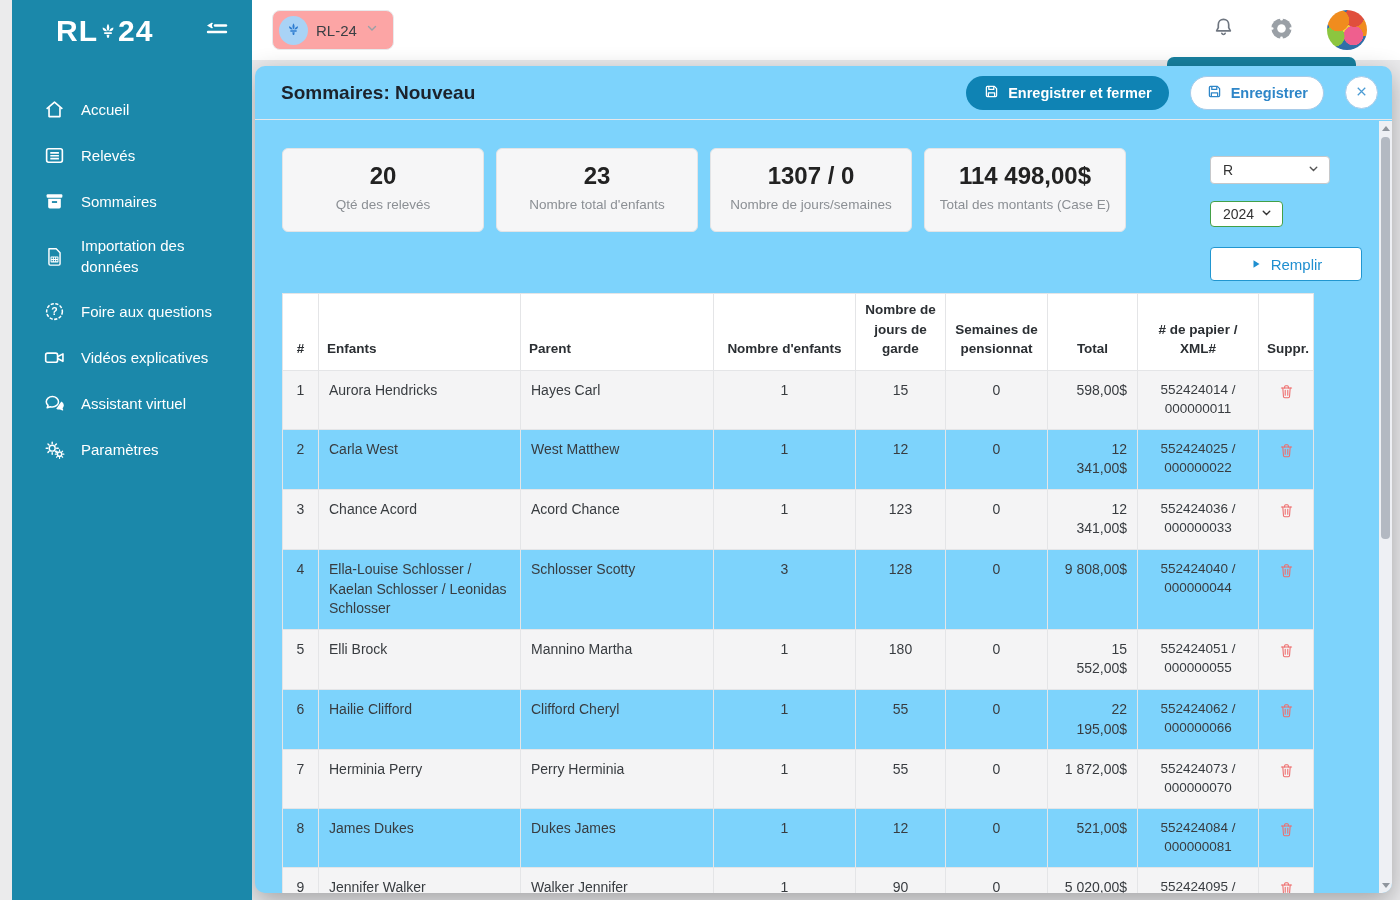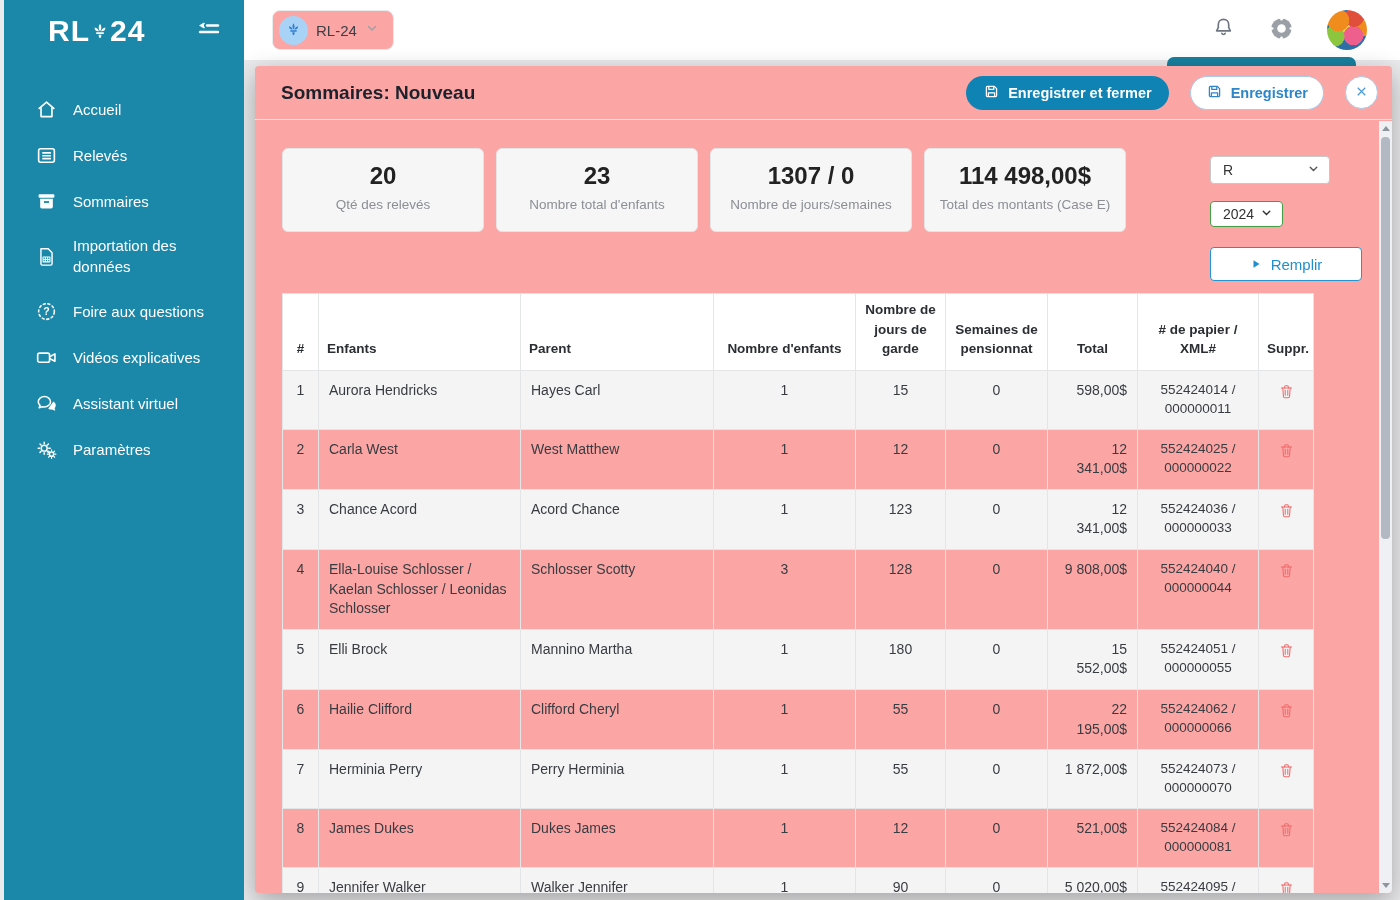--- a/index.html
+++ b/index.html
@@ -1,20 +1,20 @@
 <!DOCTYPE html>
 <html><head>
 <meta charset="utf-8">
 <style>
   * { margin:0; padding:0; box-sizing:border-box; }
   html,body { width:1400px; height:900px; overflow:hidden; }
   body { font-family:"Liberation Sans", sans-serif; background:#ebebec; position:relative; color:#333; }
 
   
-  .sidebar { position:absolute; left:4px; top:0; width:240px; height:900px; background:#1b88aa; z-index:6; }
+  .sidebar { position:absolute; left:12px; top:0; width:240px; height:900px; background:#1b88aa; z-index:6; }
   .sidebar-header { height:62px; display:flex; align-items:center; padding:0 18px 0 44px; }
   .logo { color:#fff; font-size:30px; font-weight:bold; letter-spacing:1px; display:flex; align-items:center; flex:1; }
   .logo .fleur { margin:2px 1px 0 1px; }
   .menu-toggle { cursor:pointer; padding:4px; }
   .nav { margin-top:24px; display:flex; flex-direction:column;justify-content:center; }
   .nav-item { display:flex; align-items:center; gap:15px; padding:11px 14px 11px 30px; color:#fff; font-size:15px; cursor:pointer; min-height:44px; }
   .nav-item .nav-ic { width:24px; height:24px; flex:0 0 24px; display:flex; align-items:center; justify-content:center; }
   .nav-item span.lbl { line-height:1.4; }
 
   
@@ -30,21 +30,21 @@
       radial-gradient(circle at 18% 66%, #8cc63f 0 24%, transparent 25%),
       radial-gradient(circle at 66% 64%, #ef5f8e 0 26%, transparent 27%),
       radial-gradient(circle at 46% 46%, #f4d03f 0 18%, transparent 19%),
       radial-gradient(circle at 88% 45%, #f08c1e 0 20%, transparent 21%),
       #2f6fa8;
     cursor:pointer; }
 
   
   .backdrop { position:absolute; left:240px; top:60px; width:1160px; height:840px; background:#eaeaec; z-index:2; }
   .bg-sliver { position:absolute; left:1167px; top:57px; width:189px; height:16px; background:#17809f; border-radius:7px 7px 0 0; z-index:3; }
-  .modal { position:absolute; left:255px; top:66px; width:1137px; height:827px; background:#fca5a5; border-radius:4px; box-shadow:0 8px 26px rgba(0,0,0,.30); z-index:4; overflow:hidden; }
+  .modal { position:absolute; left:255px; top:66px; width:1137px; height:827px; background:#7dd3fc; border-radius:10px; box-shadow:0 8px 26px rgba(0,0,0,.30); z-index:4; overflow:hidden; }
 
   .modal-header { height:54px; border-bottom:1px solid #e7e8ea; display:flex; align-items:center; padding:0 14px 0 26px; }
   .modal-title { font-size:19px; font-weight:700; color:#1c222b; flex:1; }
   .hdr-buttons { display:flex; align-items:center; gap:21px; }
   .btn { display:flex; align-items:center; gap:8px; height:34px; border-radius:17px; font-size:14.5px; cursor:pointer; border:none; font-family:"Liberation Sans",sans-serif; }
   .btn-primary { background:#0f83b4; color:#fff; padding:0 17px; font-weight:600; }
   .btn-outline { background:#fff; color:#2e86c8; border:1.5px solid #a9cbe8; padding:0 15px; font-weight:600; }
   .btn-close { width:33px; height:33px; border-radius:50%; background:#fff; border:1.5px solid #a9cbe8; display:flex; align-items:center; justify-content:center; cursor:pointer; }
 
   .modal-body { padding:28px 30px 0 27px; }

